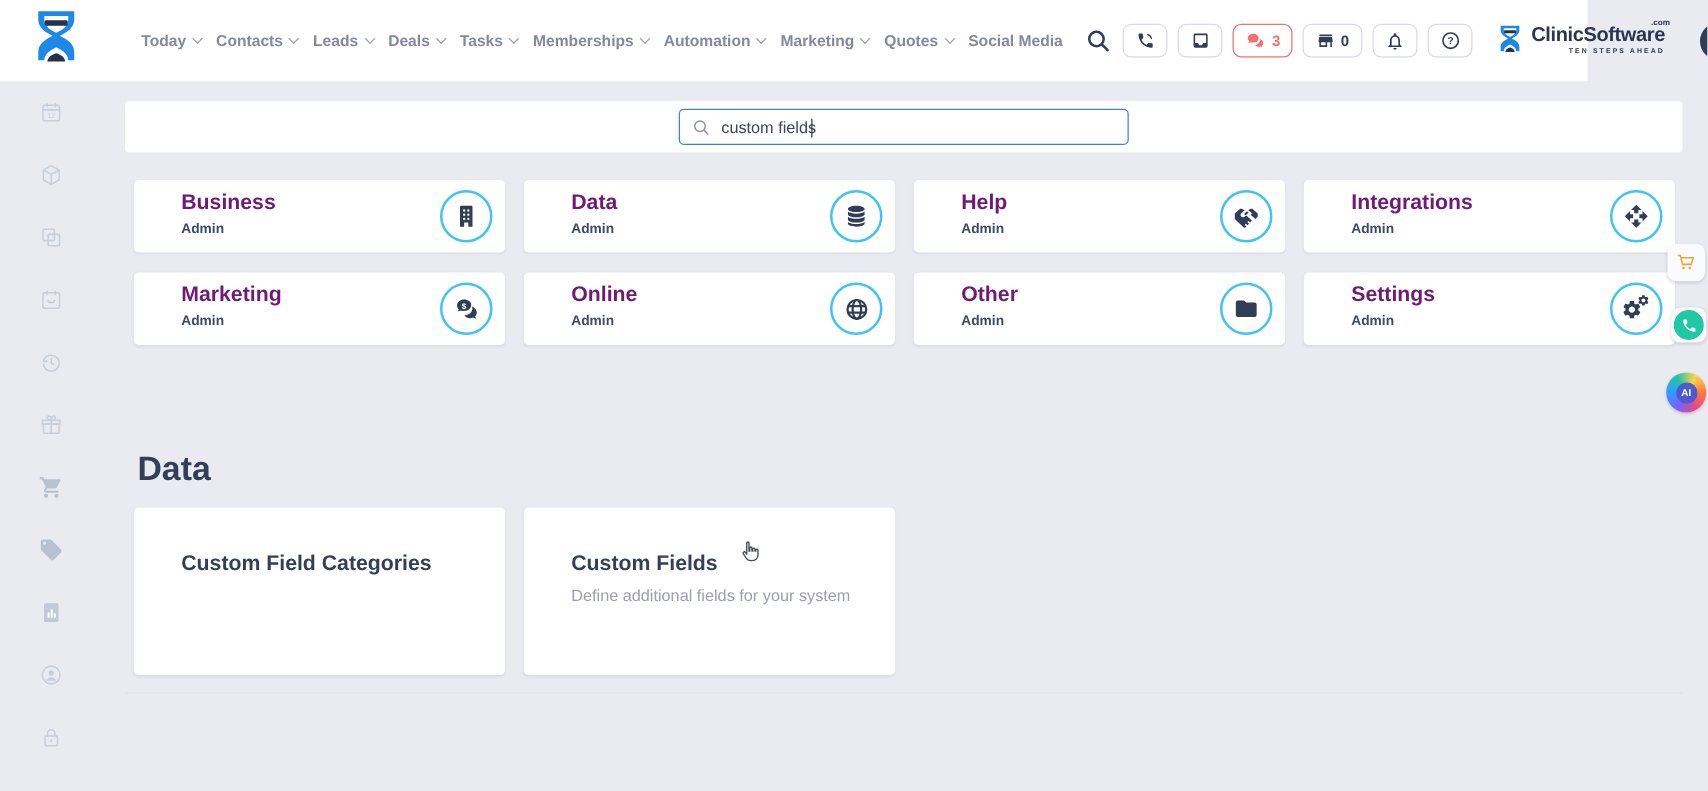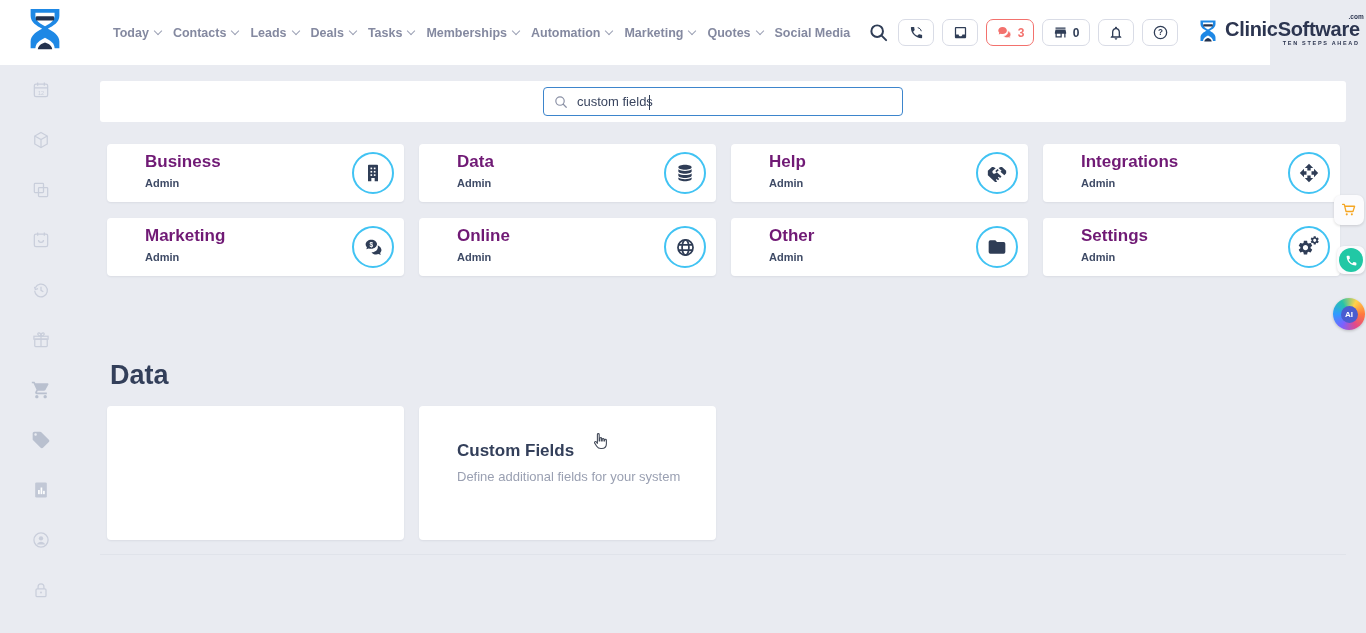--- a/index.html
+++ b/index.html
@@ -17,21 +17,21 @@
   .actions{position:absolute;left:866px;top:0;height:65px;display:flex;align-items:center;gap:8px}
   .search-top{width:24px;height:27px;display:flex;align-items:center;justify-content:center;cursor:pointer}
   .hbtn{height:27px;border:1px solid #d9dce6;border-radius:7px;background:#fff;display:flex;
         align-items:center;justify-content:center;gap:5px;cursor:pointer}
   .w36{width:36px}.w48{width:48px}
   .hbtn.alert{border-color:#f3716d}
   .count{font-size:12px;font-weight:bold;color:#2f3d56}
   .count.red{color:#f3716d}
   .brand{display:flex;align-items:center;gap:5px;margin-left:10px;cursor:pointer}
   .brand-text{position:relative;line-height:1;padding-right:8px}
-  .brand-name{font-size:20px;font-weight:700;color:#2c3550;letter-spacing:-.3px}
+  .brand-name{font-size:16px;font-weight:700;color:#2c3550;letter-spacing:-.3px}
   .brand-tld{position:absolute;top:-5px;right:4px;font-size:6.5px;font-weight:700;color:#2c3550}
   .brand-tag{font-size:5.5px;letter-spacing:1.7px;color:#2c3550;text-align:right;margin-top:2px;font-weight:700}
   .avatar{width:30px;height:30px;border-radius:50%;background:#2f3d56;margin-left:12px;
           display:flex;align-items:flex-end;justify-content:center;overflow:hidden;cursor:pointer}
   
   .sidebar{position:absolute;left:0;top:65px;width:81px;display:flex;flex-direction:column;
            align-items:center;padding-top:15px;gap:30px}
   .side-icon{width:20px;height:20px;cursor:pointer}
   
   .toolbar{position:absolute;left:100px;top:81px;width:1246px;height:41px;background:#fff;border-radius:3px}
@@ -366,20 +366,21 @@
             </g>
           </svg>
       </div>
     </div>
   </div>
 
   <div class="section-title">Data</div>
 
   <div class="data-grid">
     <div class="data-card">
+      <div class="data-title">Custom Field Categories</div>
     </div>
     <div class="data-card">
       <div class="data-title">Custom Fields</div>
       <div class="data-desc">Define additional fields for your system</div>
       <svg class="cursor-hand" width="24" height="24" viewBox="0 0 24 24">
           <path d="M9.3 3.6c.5 0 .9.4.9.9v6.4h.6V8.5c0-.5.4-.9.9-.9s.9.4.9.9v2.4h.6V9.4c0-.5.4-.9.9-.9s.9.4.9.9v1.5h.6v-.7c0-.5.4-.9.9-.9s.9.4.9.9v3.6c0 2.8-1.9 4.7-4.7 4.7h-.9c-1.7 0-3.2-.9-4.1-2.3l-2-3.1c-.3-.5-.2-1.1.3-1.4.4-.3 1-.2 1.3.2l1.1 1.4V4.5c0-.5.4-.9.9-.9z" fill="#fff" stroke="#444b5a" stroke-width="1.1" stroke-linejoin="round"></path>
         </svg>
     </div>
   </div>
 

